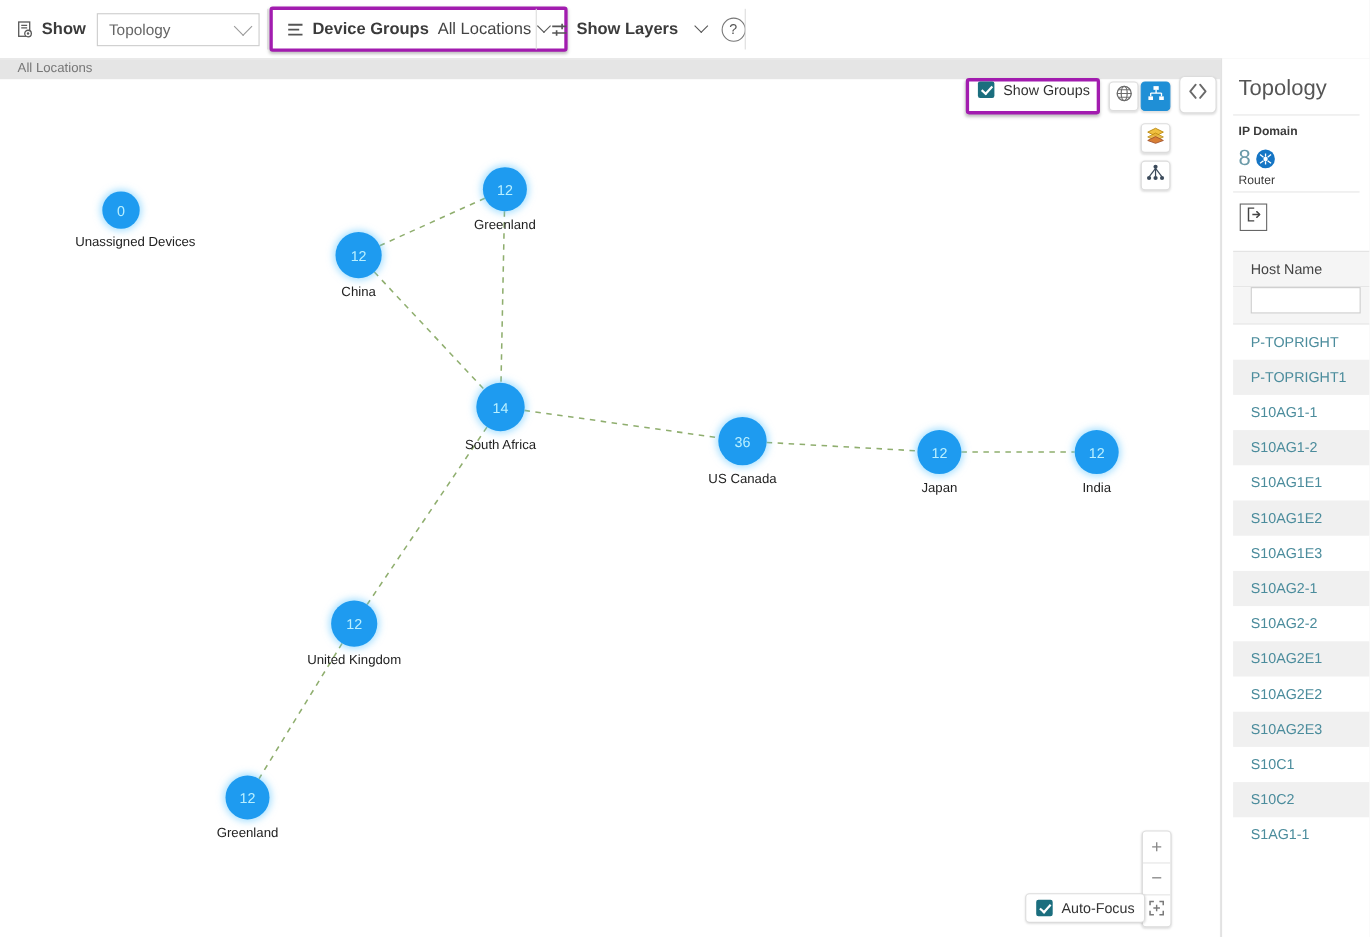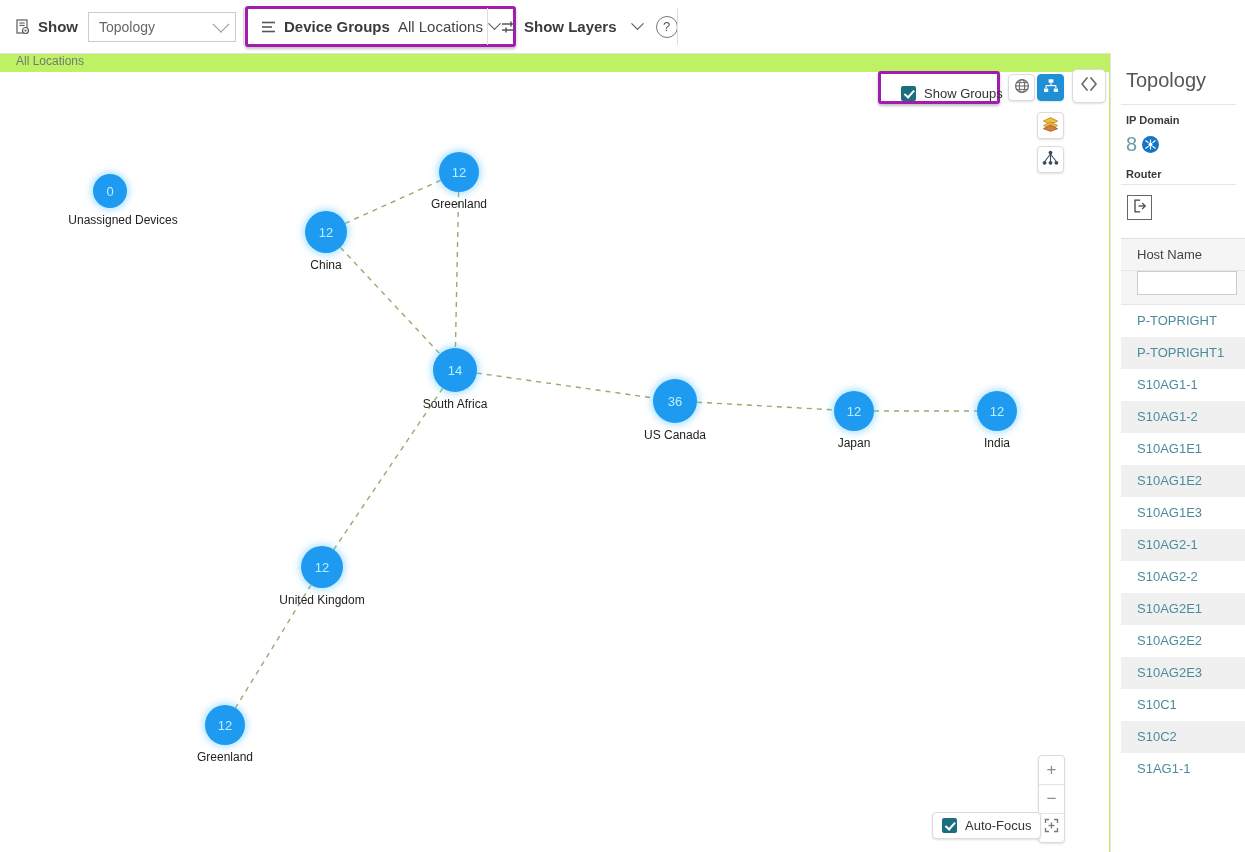--- a/index.html
+++ b/index.html
@@ -6,21 +6,21 @@
     margin: 0;
     padding: 0;
     background: #ffffff;
     font-family: "Liberation Sans", sans-serif;
   }
   #app {
     position: relative;
     width: 1245px;
     height: 852px;
     overflow: hidden;
-    background: #bef264;
+    background: #e5e5e5;
   }
 
   
   .toolbar {
     position: absolute;
     left: 0; top: 0;
     width: 1245px;
     height: 53px;
     background: #ffffff;
     border-bottom: 1px solid #e0e0e0;
@@ -170,22 +170,22 @@
 
   
   .show-groups-wrap {
     position: absolute;
     left: 878px;
     top: 71px;
     width: 122px;
     height: 33px;
     box-sizing: border-box;
     display: flex;
-    align-items: flex-end;
-    padding-left: 20px;
+    align-items: flex-start;
+    padding-left: 8px;
   }
   .cbx {
     width: 15px;
     height: 15px;
     border-radius: 2px;
     background: #1b6e7e;
     display: inline-flex;
     align-items: center;
     justify-content: center;
     flex: 0 0 auto;
@@ -308,23 +308,23 @@
     align-items: center;
     margin-top: 7px;
   }
   .summary-num {
     font-size: 20px;
     color: #6b9aa8;
     margin-right: 5px;
   }
   .summary-sub {
     font-size: 11px;
-    font-weight: bold;
+    font-weight: normal;
     color: #3a3a3a;
-    margin-top: 12px;
+    margin-top: 2px;
     white-space: nowrap;
   }
   .dot-blue {
     width: 17px; height: 17px; border-radius: 50%;
     background: #1575c4;
     display: inline-flex; align-items: center; justify-content: center;
   }
   .dot-green {
     width: 17px; height: 17px; border-radius: 50%;
     background: #3e9e3e;

